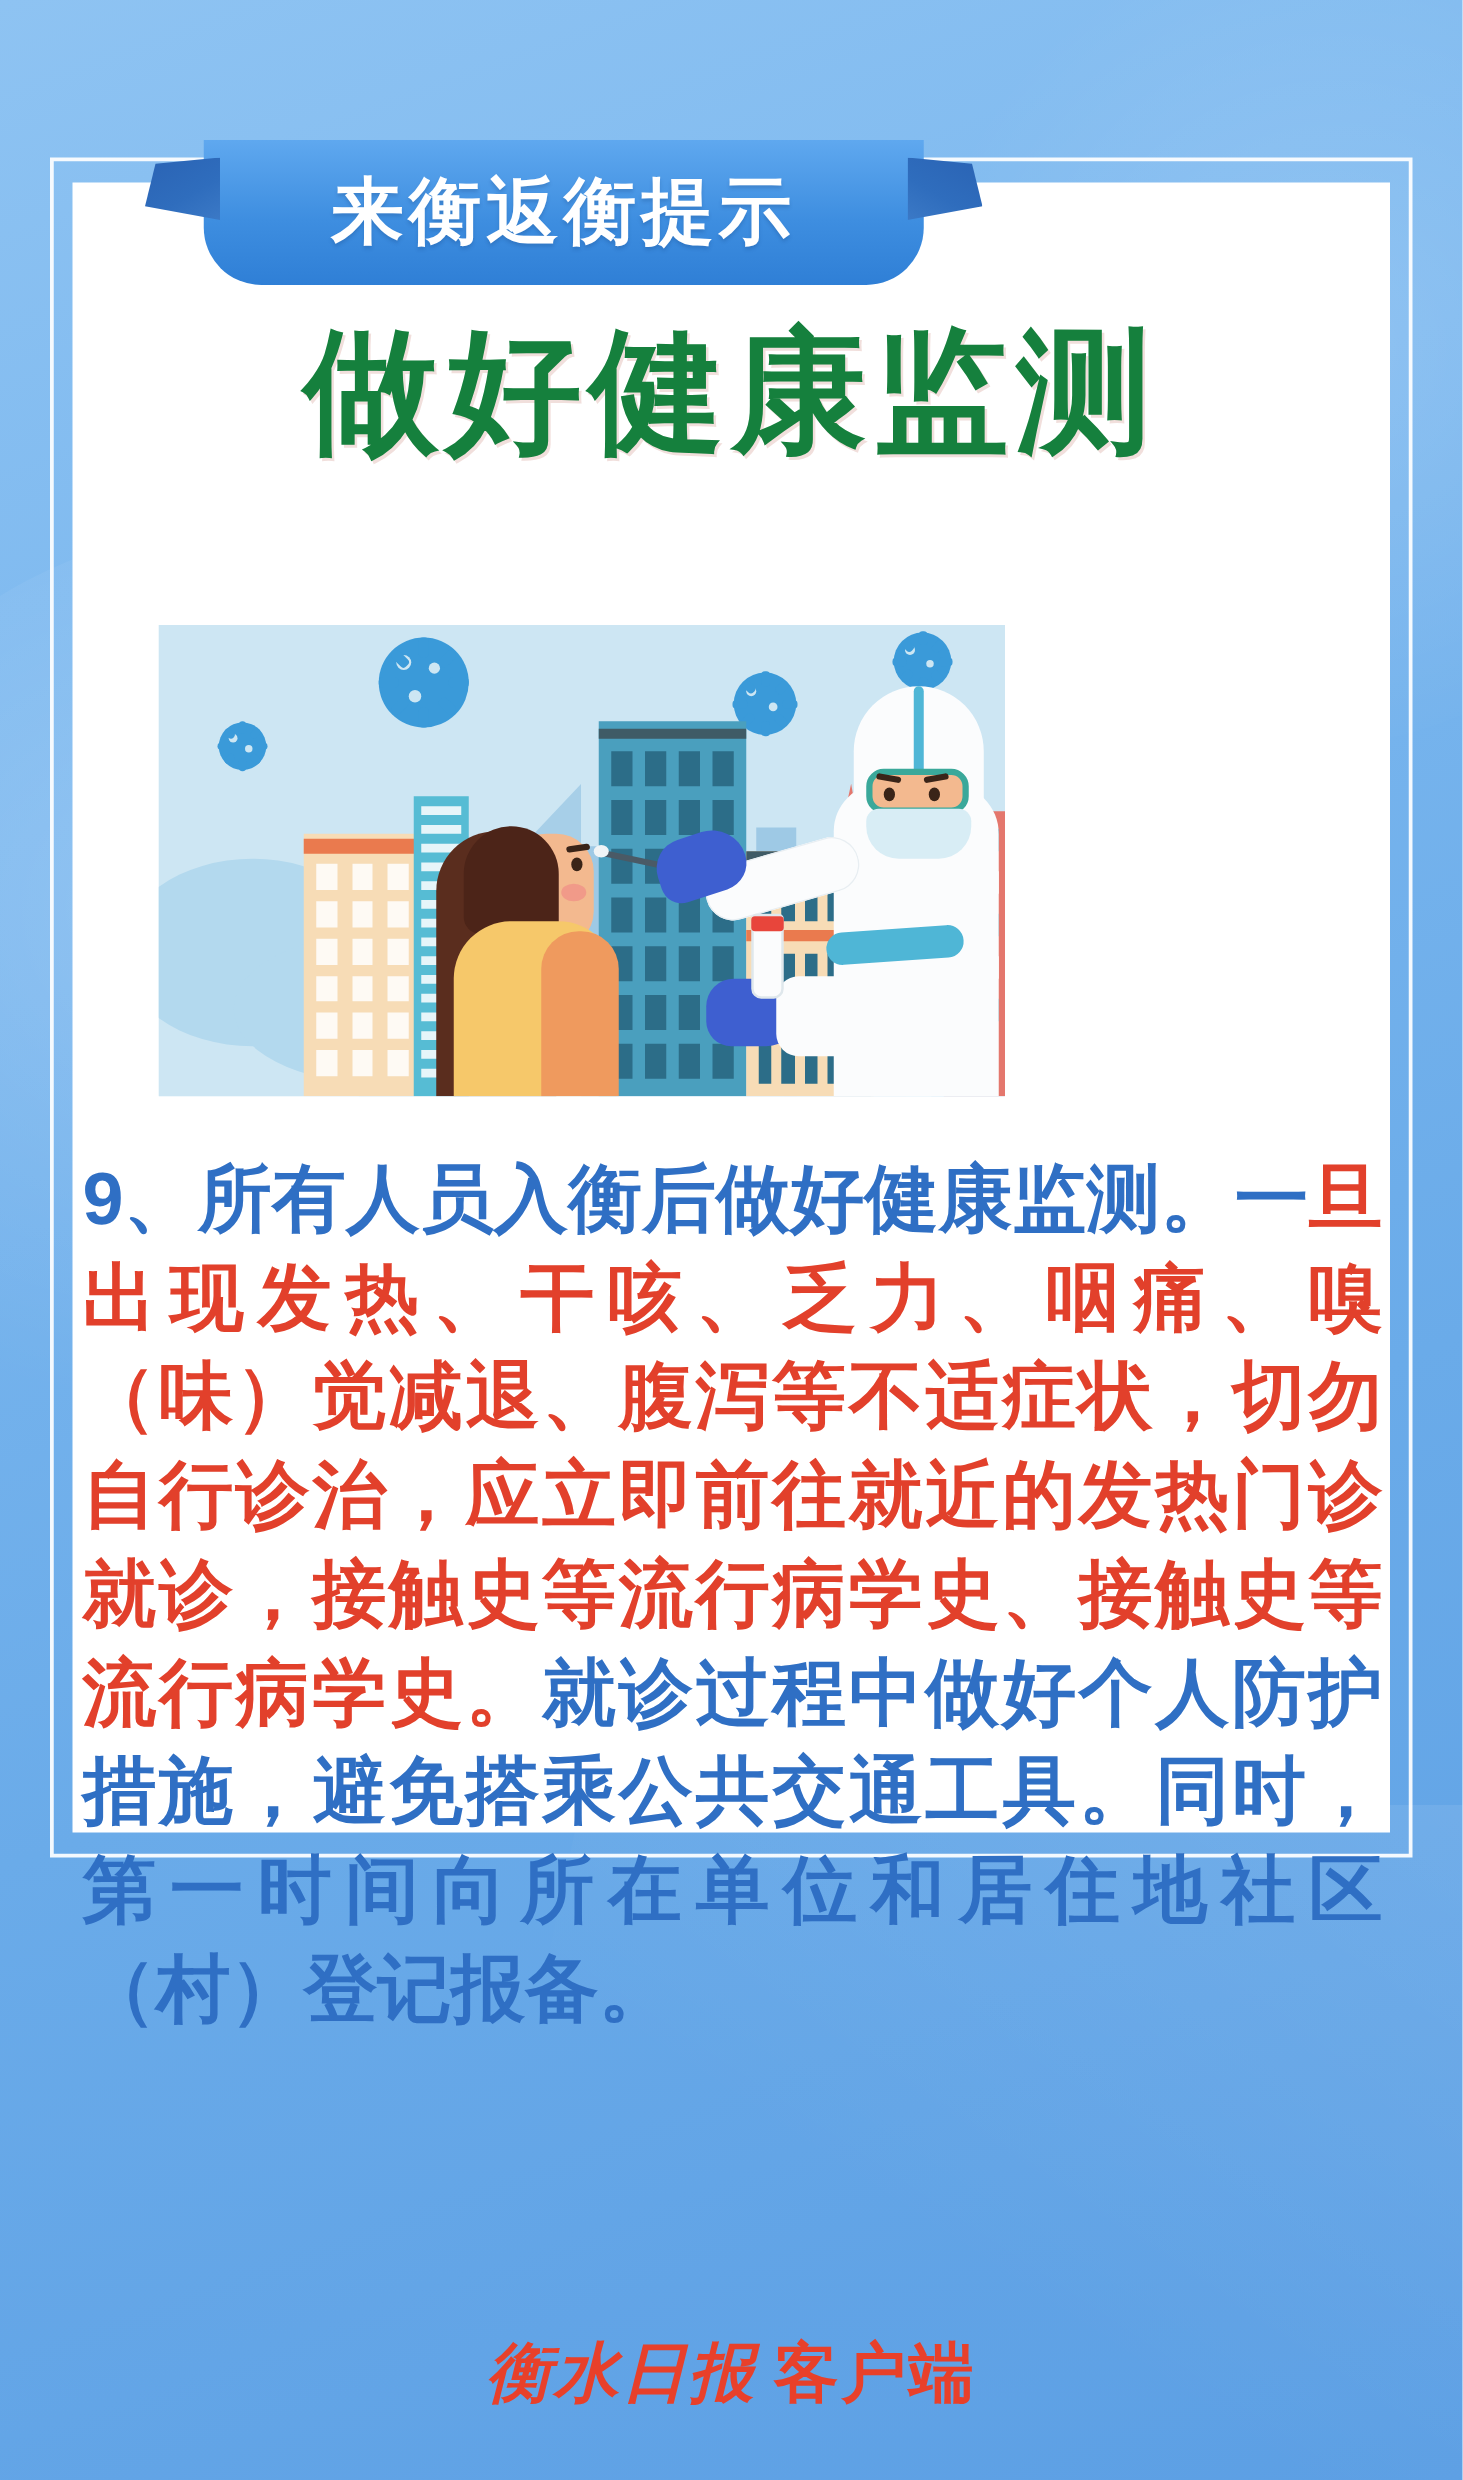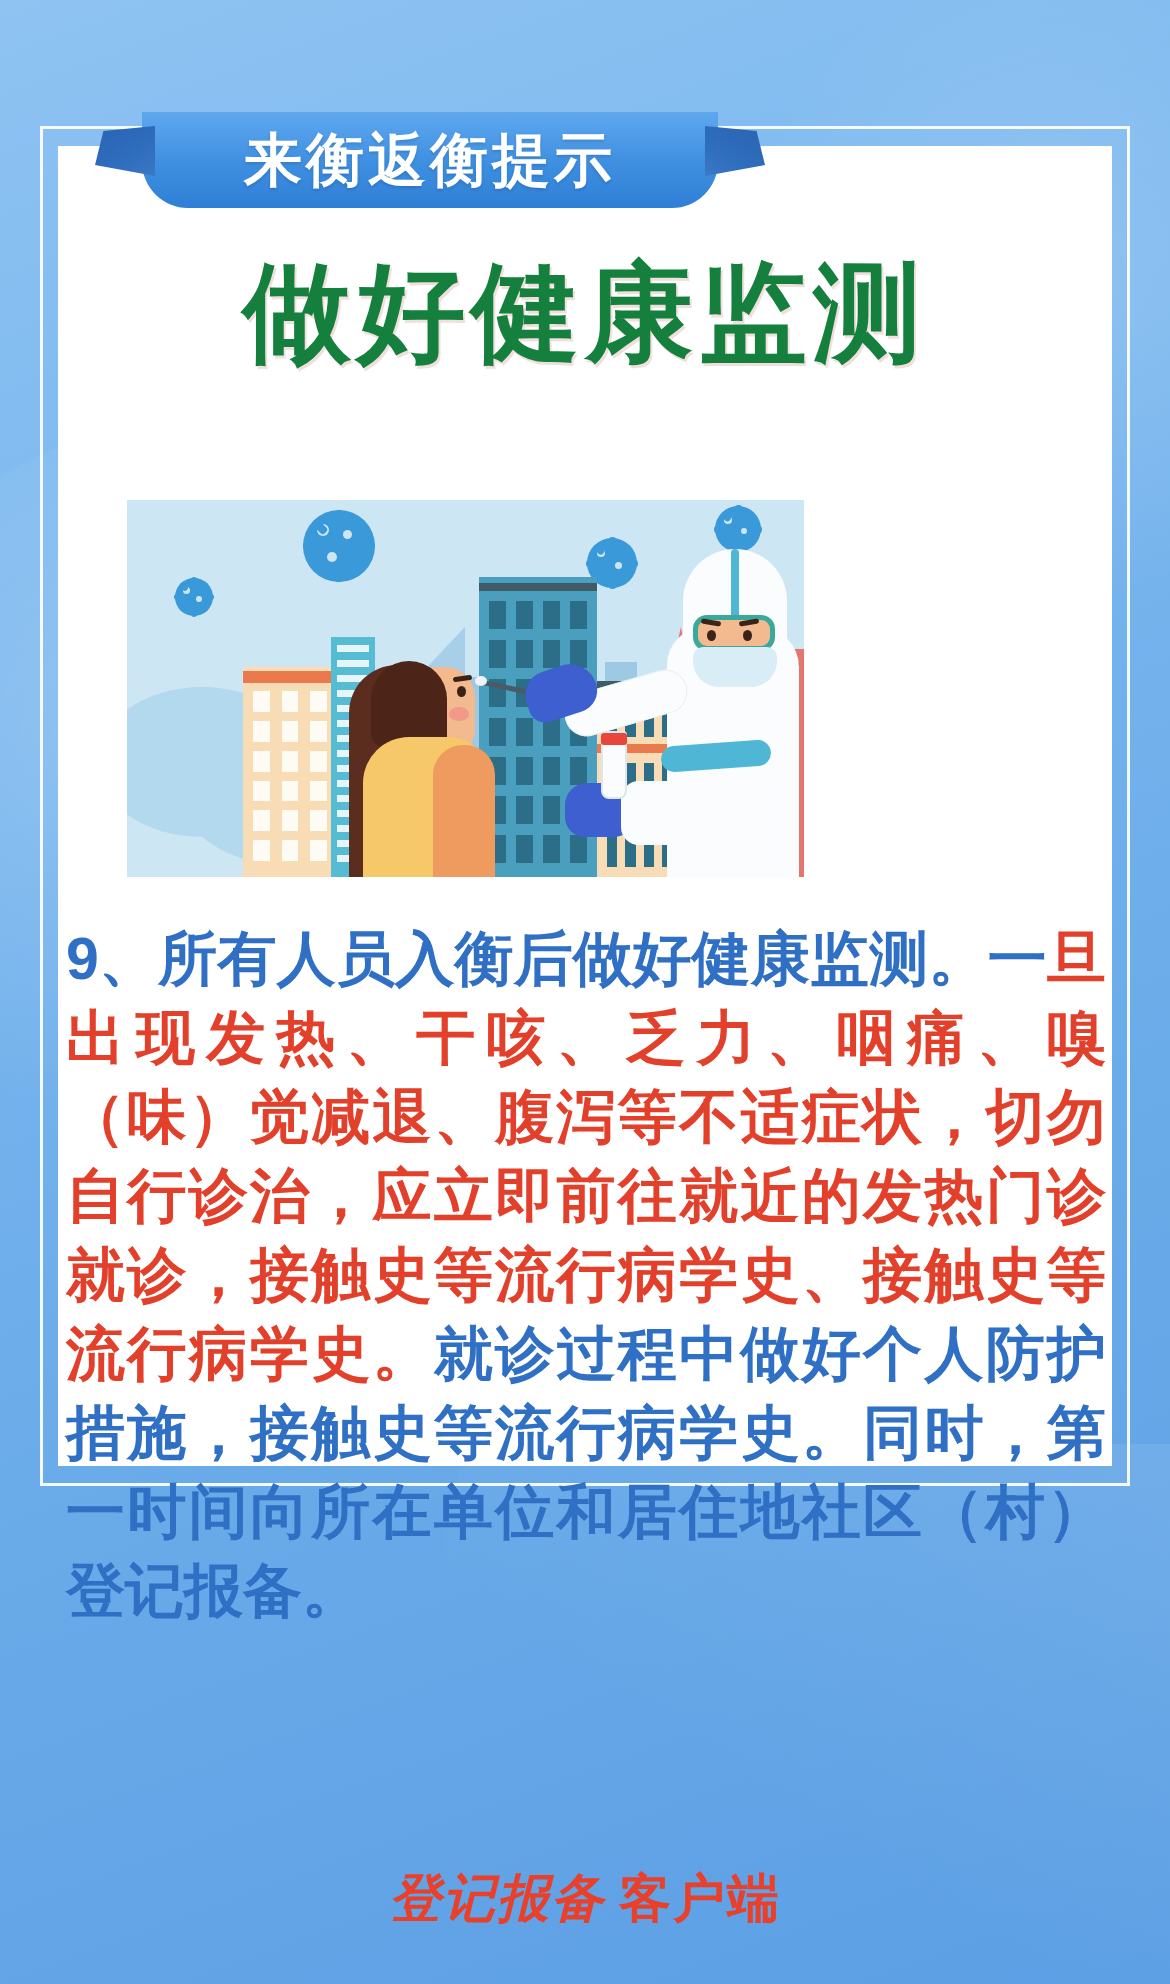--- a/index.html
+++ b/index.html
@@ -29,21 +29,21 @@
 
   
   .card{
     position:absolute; left:58px; top:146px; width:1054px; height:1320px;
     background:#ffffff;
   }
 
   
   .banner-wrap{position:absolute; left:0; top:112px; width:1170px; height:118px; z-index:5;}
   .banner{
-    position:absolute; left:142px; top:0; width:576px; height:96px;
+    position:absolute; left:163px; top:0; width:576px; height:116px;
     background:linear-gradient(180deg,#5fa8ef 0%,#3e8ee0 55%,#2f7fd6 100%);
     border-radius:0 0 46px 46px;
     display:flex; align-items:center; justify-content:center;
   }
   .banner .ribbon-l{
     position:absolute; left:-47px; top:14px; width:60px; height:50px;
     background:linear-gradient(150deg,#2a63b4 0%,#2f6dbd 60%,#3b79c6 100%);
     clip-path:polygon(100% 0, 100% 100%, 0 78%, 14% 10%);
   }
   .banner .ribbon-r{
@@ -347,18 +347,18 @@
   <div class="d-suit" style="left:436px;bottom:152px;width:126px;height:44px;border-radius:22px;transform:rotate(-16deg);box-shadow:inset 0 0 0 1px #e8eef2;"></div>
   <div class="d-glove" style="left:398px;bottom:160px;width:72px;height:50px;border-radius:26px 30px 24px 18px;transform:rotate(-18deg);"></div>
   <div class="d-glove" style="left:438px;bottom:40px;width:74px;height:54px;border-radius:22px 28px 26px 20px;"></div>
   <div class="d-suit" style="left:494px;bottom:32px;width:96px;height:64px;border-radius:18px;"></div>
 
   <div style="position:absolute;left:474px;bottom:78px;width:26px;height:68px;background:#fbfcfd;border:2px solid #dfe7ec;border-radius:4px 4px 8px 8px;"></div>
   <div style="position:absolute;left:474px;bottom:132px;width:26px;height:12px;background:#e8453b;border-radius:3px;"></div>
 </div>
 
 <div class="body-copy">
-  <span class="seg-blue">9、所有人员入衡后做好健康监测。一</span><span class="seg-red">旦出现发热、干咳、乏力、咽痛、嗅（味）觉减退、腹泻等不适症状，切勿自行诊治，应立即前往就近的发热门诊就诊，接触史等流行病学史、接触史等流行病学史。</span><span class="seg-blue">就诊过程中做好个人防护措施，接触史等流行病学史。同时，第一时间向所在单位和居住地社区（村）登记报备。</span>
+  <span class="seg-blue">9、所有人员入衡后做好健康监测。一</span><span class="seg-red">旦出现发热、干咳、乏力、咽痛、嗅（味）觉减退、腹泻等不适症状，切勿自行诊治，应立即前往就近的发热门诊就诊，接触史等流行病学史、接触史等流行病学史。</span><span class="seg-blue">就诊过程中做好个人防护措施，避免搭乘公共交通工具。同时，第一时间向所在单位和居住地社区（村）登记报备。</span>
 </div>
 
 <div class="footer">
-  <span class="brand">登记报备</span><span class="app">客户端</span>
+  <span class="brand">衡水日报</span><span class="app">客户端</span>
 </div>
 
 </body></html>

